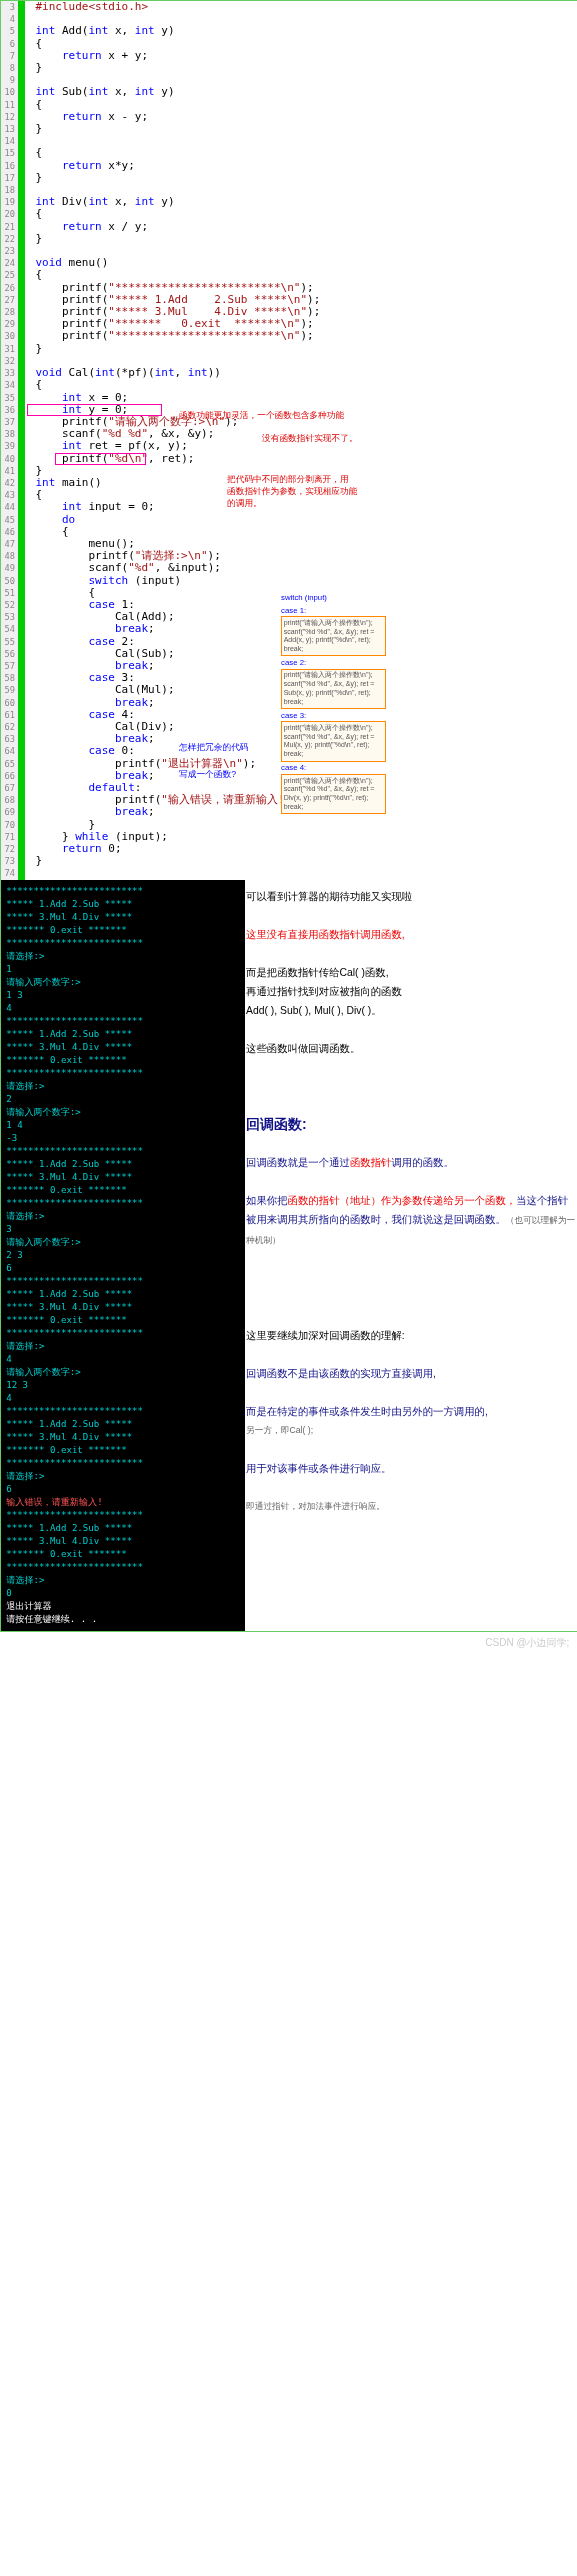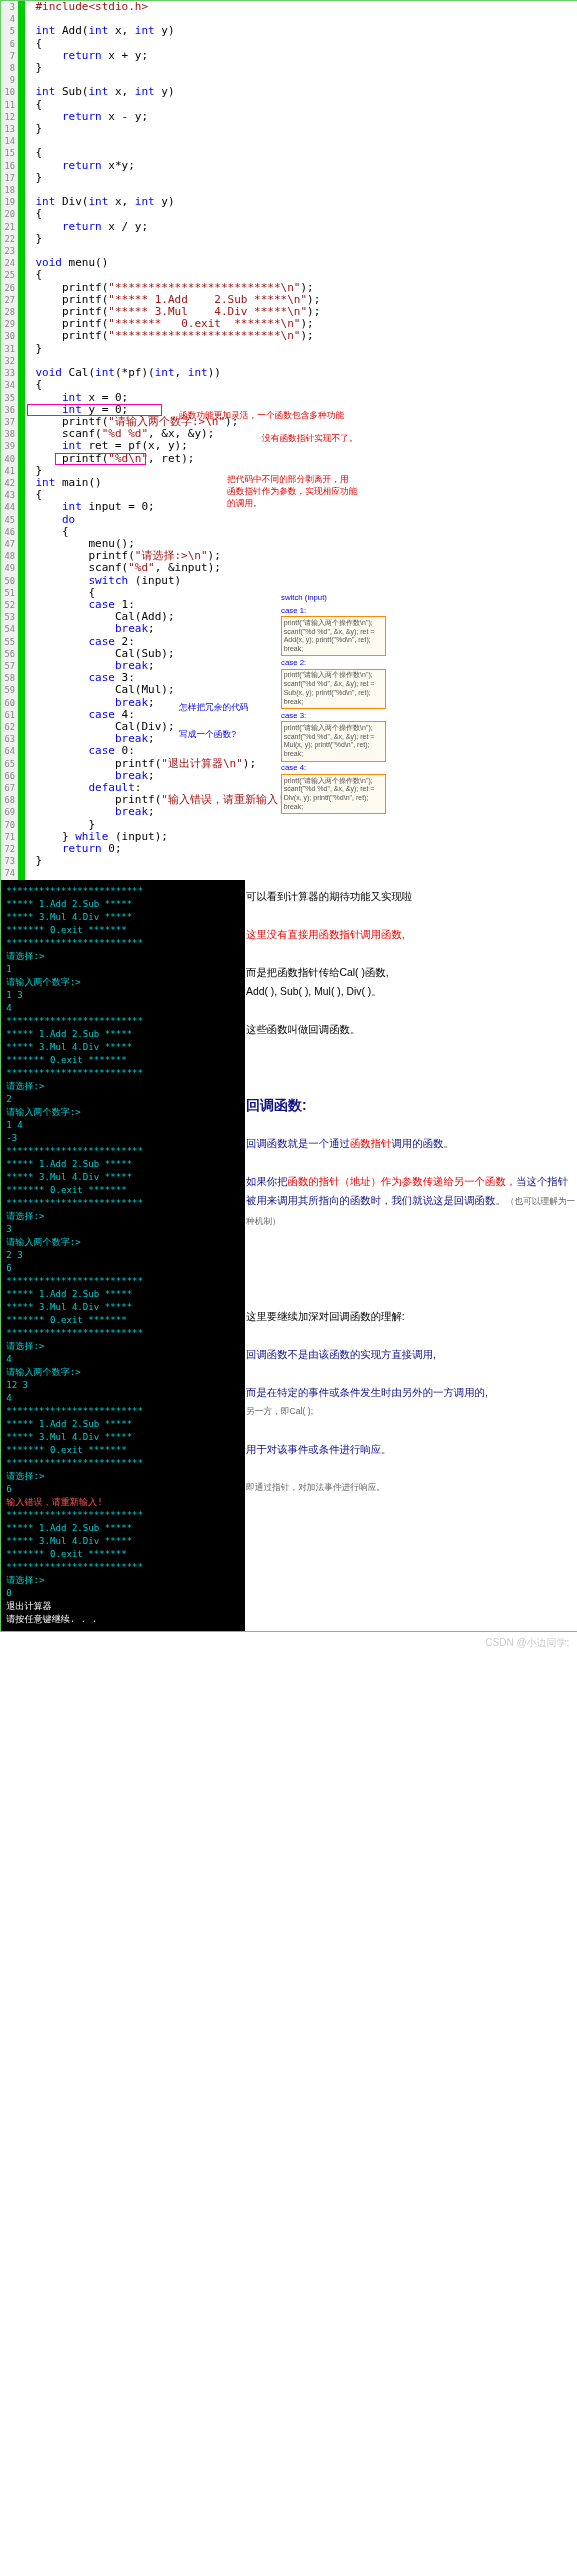--- a/index.html
+++ b/index.html
@@ -5,21 +5,21 @@
 * { margin: 0; padding: 0; box-sizing: border-box; }
 body { font-family: Consolas, monospace; font-size: 9.6px; background: #fff; width: 578px; }
 .container { border: 1.7px solid #6c6; }
 .code-area { background: #fff; display: flex; }
 .gutter { background: #f0f0f0; text-align: right; padding: 0 3.5px; color: #888; font-size: 8.7px; line-height: 12.2px; }
 .code { flex: 1; line-height: 12.2px; font-size: 11px; padding-left: 10px; }
 .expand-bar { width: 7px; background: #0c0; }
 .kw { color: #0000ff; }
 .str { color: #a31515; }
 .annotation-red { color: #d00; font-family: "Microsoft YaHei", sans-serif; font-size: 9.6px; }
-.annotation-blue { color: #00f; font-family: "Microsoft YaHei", sans-serif; font-size: 9.6px; }
+.annotation-blue { color: #00f; font-family: "Microsoft YaHei", sans-serif; font-size: 9.6px; margin-top: 40px; }
 .snippet { border: 0.9px solid #f80; background: #fffaf0; font-size: 7px; padding: 1.7px; margin: 1.7px 0; line-height: 8.7px; color: #555;}
 .terminal { background: #000; color: #0cc; font-family: Consolas, monospace; font-size: 9.1px; padding: 5.2px; line-height: 13px; }
 .tr-red { color: #f55; }
 .tr-white { color: #fff; }
 .bottom-row { display: flex; }
 .term-col { width: 244px; }
 .notes-col { flex: 1; padding: 7px 1px; font-family: "Microsoft YaHei", sans-serif; font-size: 10.4px; line-height: 19px; }
 .note-black { color: #000; }
 .note-red { color: #e00; }
 .note-blue { color: #118; }
@@ -282,20 +282,21 @@
         <div>0</div>
         <div class="tr-white">退出计算器</div>
         <div class="tr-white">请按任意键继续. . .</div>
       </div>
   <div class="notes-col">
     <p class="note-black">可以看到计算器的期待功能又实现啦</p>
     <br>
     <p class="note-red">这里没有直接用函数指针调用函数,</p>
     <br>
     <p class="note-black">而是把函数指针传给Cal( )函数,</p>
+    <p class="note-black">再通过指针找到对应被指向的函数</p>
     <p class="note-black">Add( ), Sub( ), Mul( ), Div( )。</p>
     <br>
     <p><span class="note-black">这些函数叫做回调函数</span><span>。</span></p>
     <br><br><br>
     <p class="note-blue note-bold" style="font-size:14px;">回调函数:</p>
     <br>
     <p><span class="note-blue">回调函数就是一个通过</span><span class="note-red">函数指针</span><span class="note-blue">调用的函数。</span></p>
     <br>
     <p class="note-blue"><span>如果你把</span><span class="note-red">函数的指针（地址）作为参数传递给另一个函数，</span><span>当这个指针被用来调用其所指向的函数时，我们就说这是回调函数。</span><span class="note-gray">（也可以理解为一种机制）</span></p>
     <br><br><br><br>

